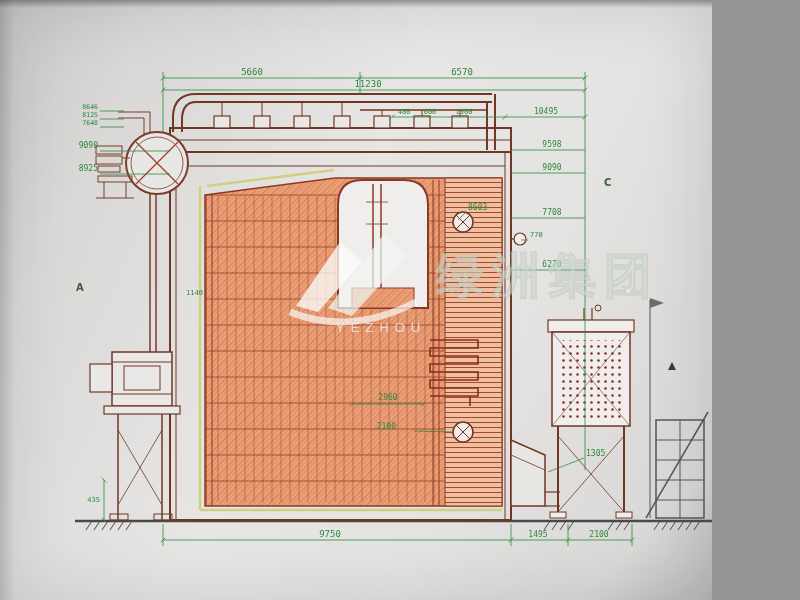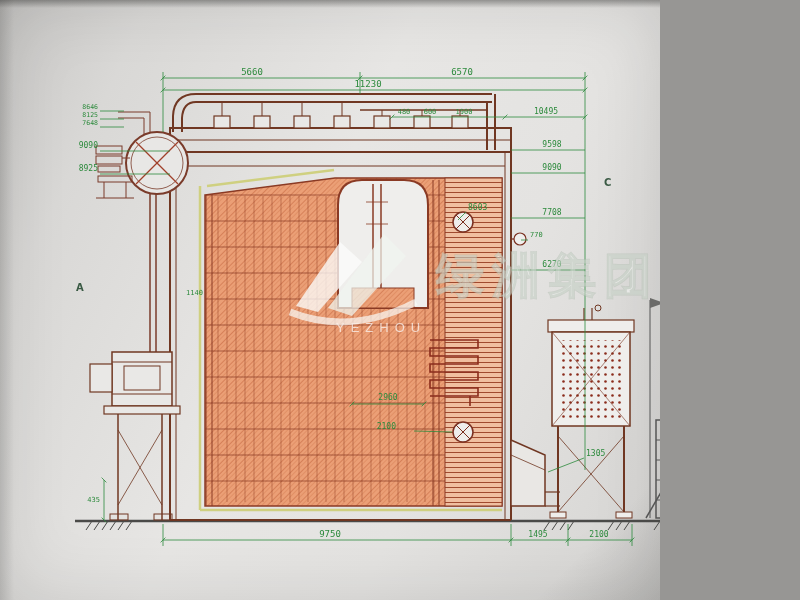--- a/index.html
+++ b/index.html
@@ -1,17 +1,17 @@
 <!DOCTYPE html>
 <html><head>
 <meta charset="utf-8">
 <style>
   html,body{margin:0;padding:0;background:#979694;}
   .photo{
-    position:relative;width:660px;height:600px;overflow:hidden;
+    position:relative;width:712px;height:600px;overflow:hidden;
     background:linear-gradient(115deg,#c7c6c4 0%,#d9d8d6 16%,#e7e6e4 45%,#e4e3e1 68%,#d5d4d2 100%);
     box-shadow:inset 0 0 70px rgba(0,0,0,0.12);
     font-family:"DejaVu Sans",sans-serif;
   }
   .photo::before{
     content:"";position:absolute;inset:0;pointer-events:none;
     background:
       linear-gradient(180deg,rgba(40,40,38,.40),rgba(40,40,38,0) 8px),
       linear-gradient(90deg,rgba(60,60,58,.18),rgba(60,60,58,0) 14px),
       linear-gradient(315deg,rgba(70,70,68,.18),rgba(70,70,68,0) 10%);

